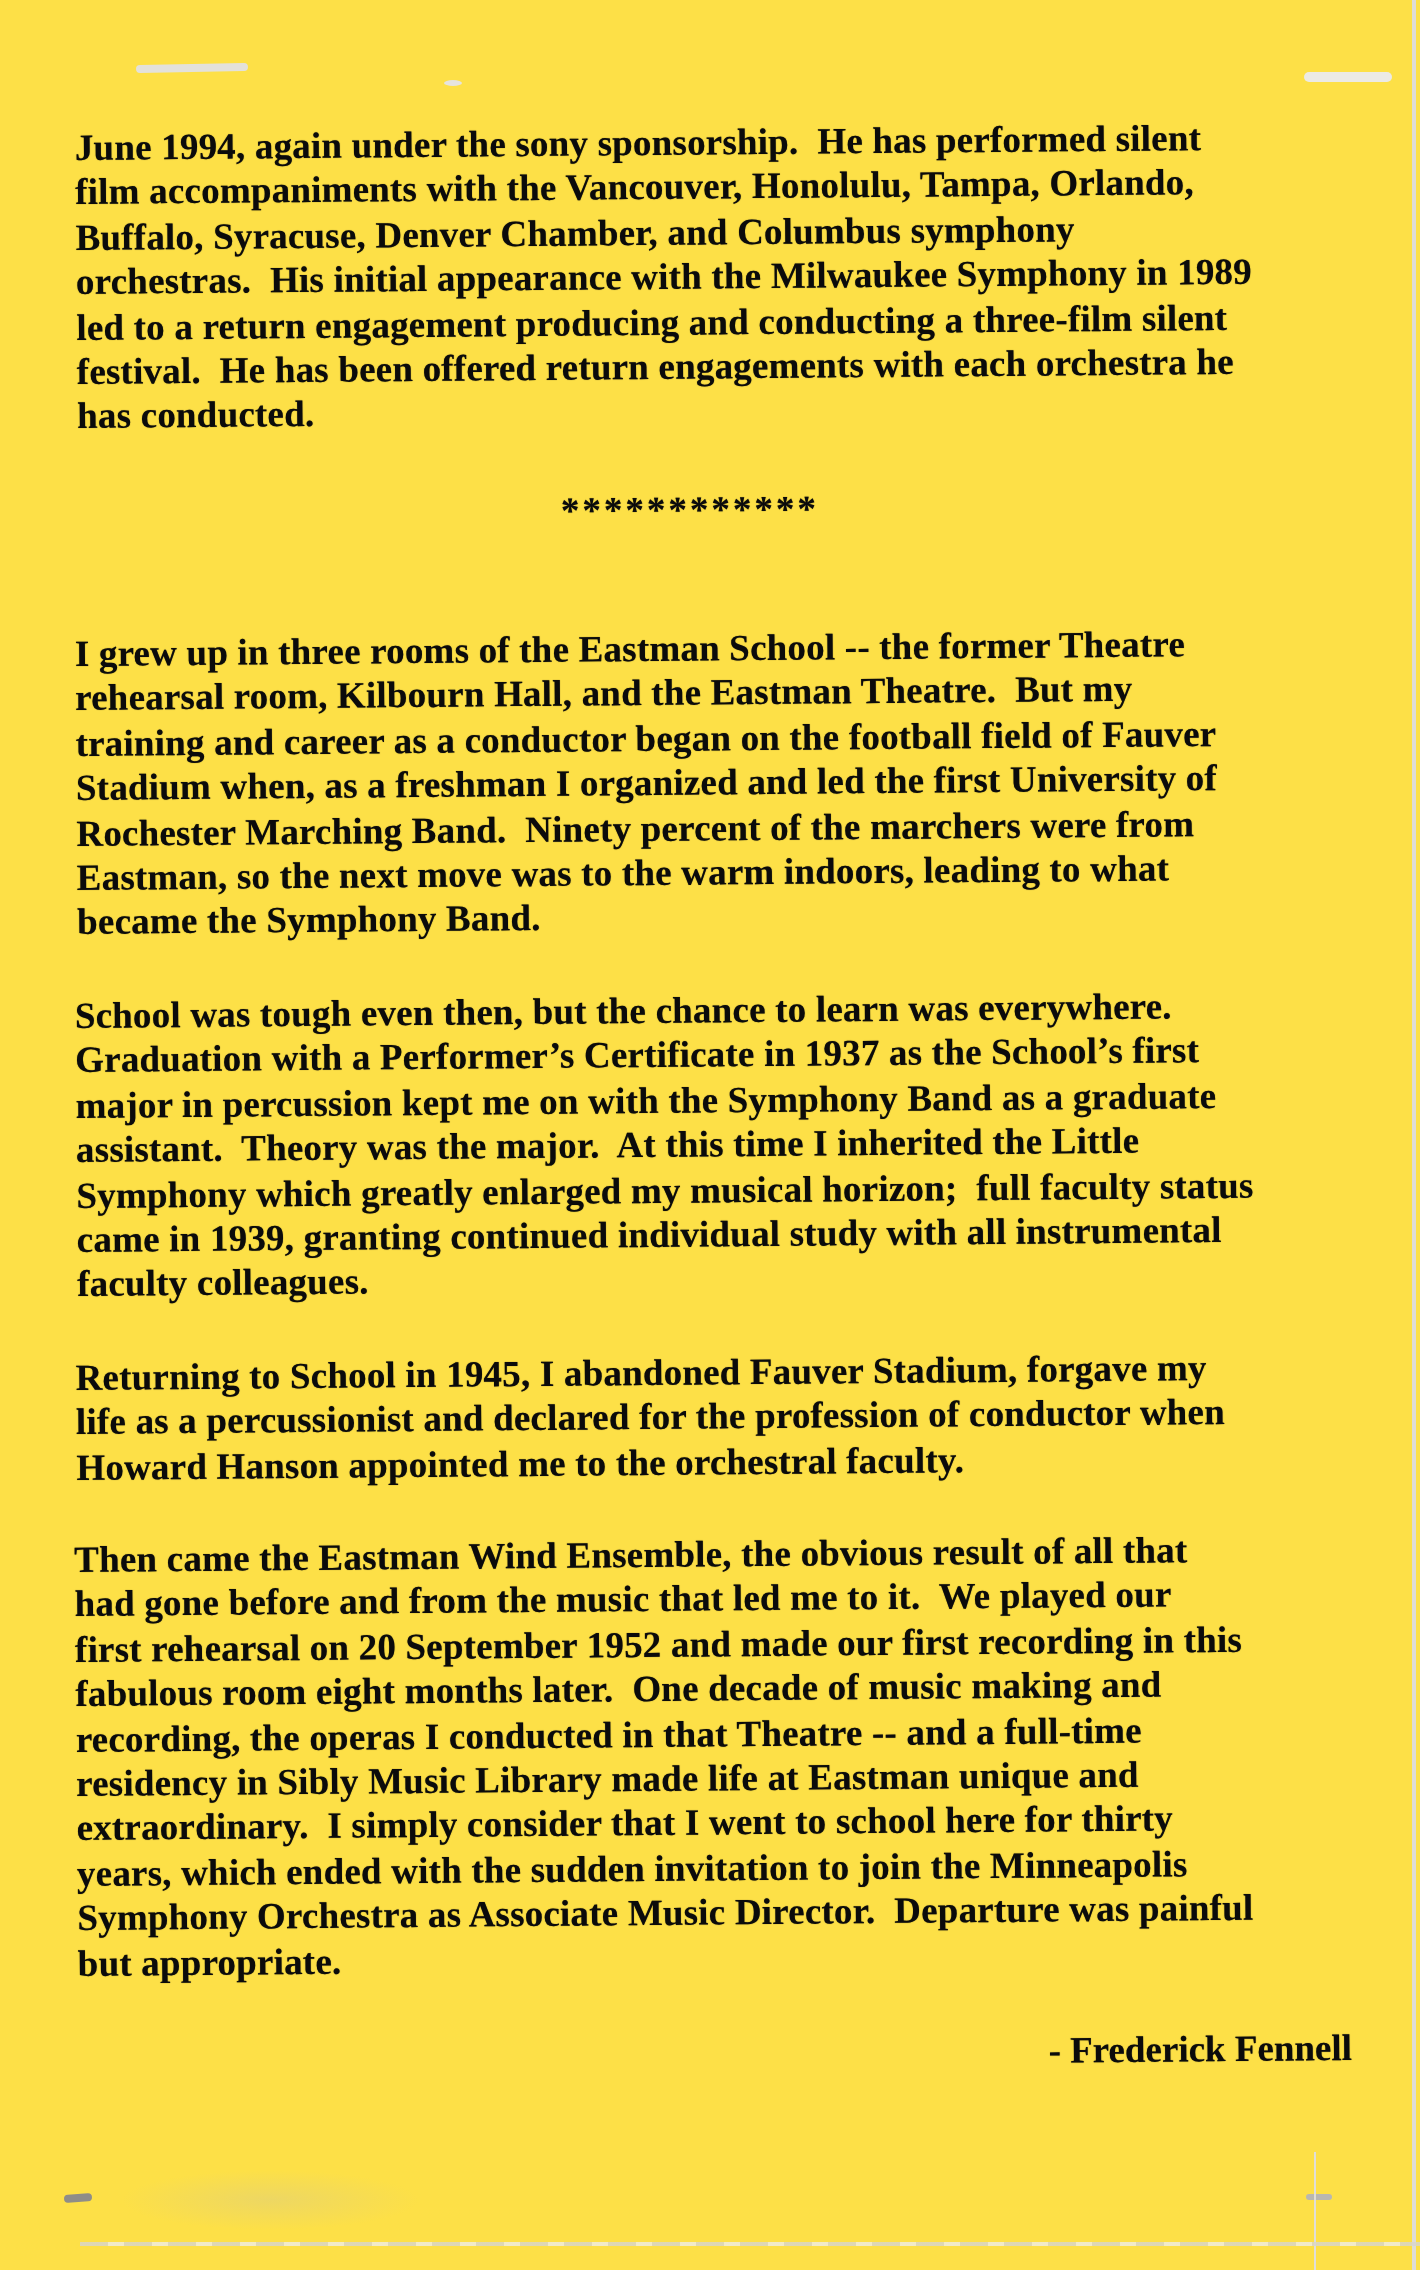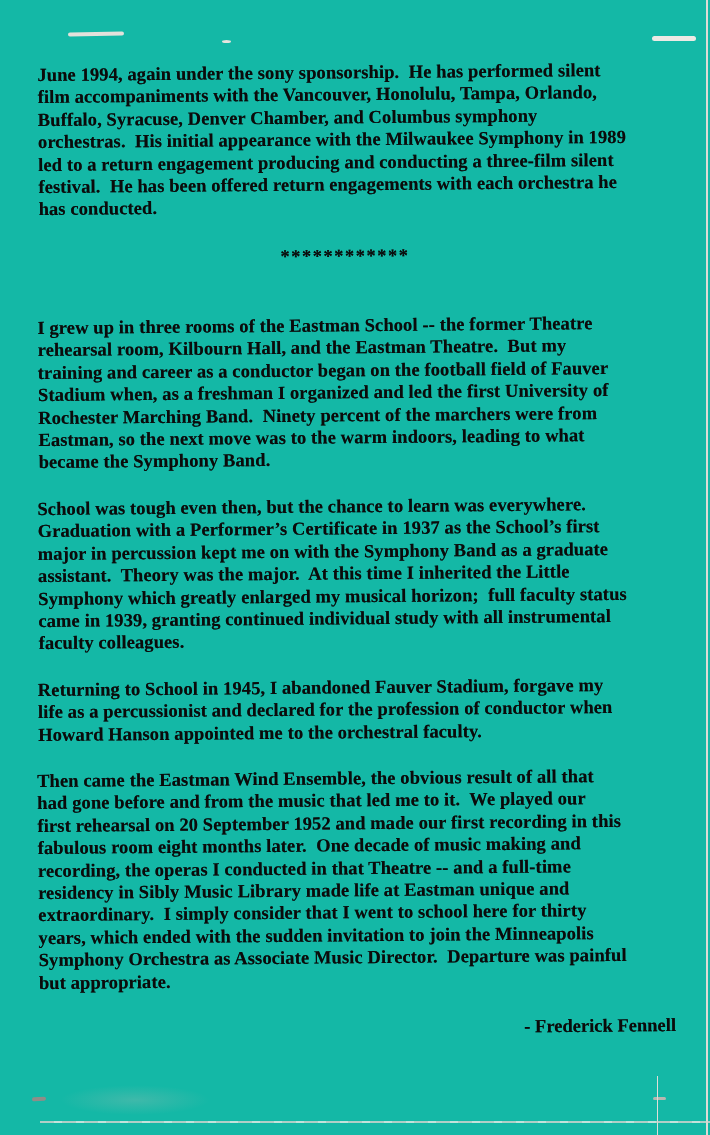--- a/index.html
+++ b/index.html
@@ -4,21 +4,21 @@
 <style>
   html, body {
     margin: 0;
     padding: 0;
     background: #e9e7e2;
   }
   .page {
     position: relative;
     width: 710px;
     height: 1135px;
-    background: #14b8a6;
+    background: #fde047;
     overflow: hidden;
     font-family: "Liberation Serif", serif;
     color: #0b0b0b;
   }
   .text-block {
     position: absolute;
     left: 38px;
     top: 64px;
     width: 640px;
   }

